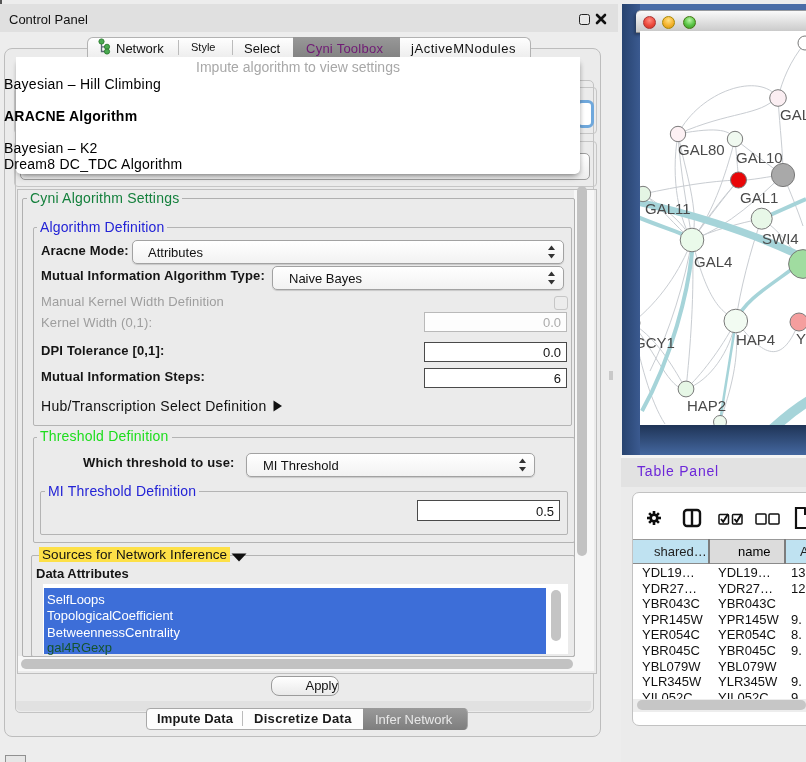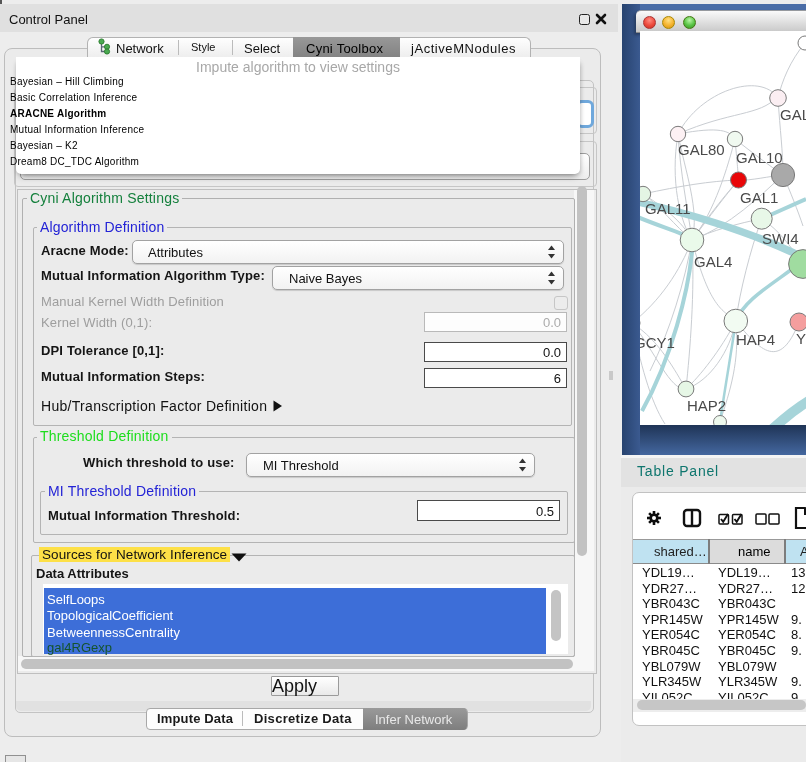--- a/index.html
+++ b/index.html
@@ -4,21 +4,21 @@
 #root{position:relative;width:806px;height:762px;background:#ededed;font-family:"Liberation Sans",sans-serif;overflow:hidden}
 .abs{position:absolute}
 .lbl{position:absolute;font-size:13px;font-weight:bold;color:#151515;white-space:nowrap;letter-spacing:0.15px}
 .dlbl{position:absolute;font-size:13px;font-weight:normal;color:#9e9e9e;white-space:nowrap;letter-spacing:0.15px}
 .combo{position:absolute;background:linear-gradient(#ffffff,#f2f2f2);border:1px solid #a2a2a2;border-radius:5px;font-size:13px;color:#111;box-shadow:0 1px 1px rgba(0,0,0,0.15)}
 .combo .tx{position:absolute;top:3px;white-space:nowrap}
 .arr{position:absolute;right:7px;top:3.5px;width:9px;height:14px}
 .fld{position:absolute;background:#fff;border:1px solid #4a4a4a;font-size:13px;color:#111;text-align:right;box-sizing:border-box}
 .grp{position:absolute;border:1px solid #b4b4b4;border-radius:2px}
 .gt{position:absolute;font-size:14px;background:#ebebeb;padding:0 3px;white-space:nowrap;letter-spacing:0.2px}
-.pit{position:absolute;font-size:10px;color:#000;white-space:nowrap;left:10px;letter-spacing:0.25px}
+.pit{position:absolute;font-size:14px;color:#000;white-space:nowrap;left:4px;letter-spacing:0.25px}
 </style></head>
 <body>
 <div id="root">
 
 <div class="abs" style="left:0;top:0;width:621px;height:762px;background:#ededed"></div>
 <div class="abs" style="left:0;top:0;width:2px;height:4px;background:#555"></div>
 
 <div class="abs" style="left:0;top:4px;width:618px;height:28px;background:#e0e0e0"></div>
 <div class="abs" style="left:9px;top:12px;font-size:13px;color:#111">Control Panel</div>
 <div class="abs" style="left:579px;top:14px;width:9px;height:9px;border:1.5px solid #222;border-radius:2.5px;background:#e8e8e8"></div>
@@ -37,21 +37,21 @@
 <div class="abs" style="left:232px;top:40px;width:1px;height:15px;background:#bbb"></div>
 <svg class="abs" style="left:98px;top:37px" width="13" height="18" viewBox="0 0 13 18">
 <path d="M3.5 6 L3.5 14.5 L8 14.5 M3.5 9.8 L8 9.8" stroke="#5a6675" stroke-width="1.3" fill="none"></path>
 <circle cx="3.5" cy="4.5" r="2.6" fill="#4aa951" stroke="#2a7a2e" stroke-width="0.9"></circle>
 <circle cx="9" cy="9.8" r="2.6" fill="#4aa951" stroke="#2a7a2e" stroke-width="0.9"></circle>
 <circle cx="9" cy="14.5" r="2.6" fill="#4aa951" stroke="#2a7a2e" stroke-width="0.9"></circle>
 </svg>
 <div class="abs" style="left:116px;top:41px;font-size:13px;color:#111">Network</div>
 <div class="abs" style="left:191px;top:41px;font-size:11px;color:#111">Style</div>
 <div class="abs" style="left:244px;top:41px;font-size:13px;color:#111">Select</div>
-<div class="abs" style="left:306px;top:41px;font-size:13px;color:#000000;letter-spacing:0.25px">Cyni Toolbox</div>
+<div class="abs" style="left:306px;top:41px;font-size:13px;color:#701a75;letter-spacing:0.25px">Cyni Toolbox</div>
 <div class="abs" style="left:411px;top:41px;font-size:13px;color:#111;letter-spacing:0.55px">jActiveMNodules</div>
 
 <div class="abs" style="left:20px;top:100px;width:569px;height:24px;background:#fff;border:1px solid #a2a2a2;border-radius:5px"></div>
 <div class="abs" style="left:576px;top:100px;width:12px;height:22px;border:3px solid #6fa8dc;border-radius:6px;background:#fff"></div>
 <div class="abs" style="left:20px;top:153px;width:568px;height:25px;background:linear-gradient(#ffffff,#ededed);border:1px solid #9e9e9e;border-radius:5px"></div>
 <div class="abs" style="left:14px;top:87px;width:581px;height:45px;border:1px solid #c6c6c6;border-radius:4px"></div>
 <div class="abs" style="left:14px;top:141px;width:581px;height:44px;border:1px solid #c6c6c6;border-radius:4px"></div>
 
 <div class="abs" style="left:17px;top:189px;width:578px;height:483px;background:#ebebeb;border:1px solid #bfbfbf"></div>
 <div class="abs" style="left:574px;top:190px;width:20px;height:466px;background:#f7f7f7"></div>
@@ -88,75 +88,72 @@
 
 <div class="dlbl" style="left:41px;top:315px">Kernel Width (0,1):</div>
 <div class="fld" style="left:424px;top:312px;width:143px;height:20px;border-color:#b9b9b9;color:#ababab;background:#fdfdfd;padding:2px 5px 0 0">0.0</div>
 
 <div class="lbl" style="left:41px;top:342.5px">DPI Tolerance [0,1]:</div>
 <div class="fld" style="left:424px;top:342px;width:143px;height:20px;padding:2px 5px 0 0">0.0</div>
 
 <div class="lbl" style="left:41px;top:368.5px">Mutual Information Steps:</div>
 <div class="fld" style="left:424px;top:368px;width:143px;height:20px;padding:2px 5px 0 0">6</div>
 
-<div class="abs" style="left:41px;top:397.5px;font-size:14px;color:#111;letter-spacing:0.3px">Hub/Transcription Factor Definition</div>
+<div class="abs" style="left:41px;top:397.5px;font-size:14px;color:#111;letter-spacing:0.3px">Hub/Transcription Select Definition</div>
 <svg class="abs" style="left:272px;top:400px" width="11" height="12" viewBox="0 0 11 12">
       <path d="M1.5 0.5 L10 6 L1.5 11.5 Z" fill="#111"></path>
     </svg>
 
 <div class="grp" style="left:33px;top:437px;width:540px;height:104px"></div>
 <div class="gt" style="left:37px;top:428px;color:#1ddd1d">Threshold Definition</div>
 
 <div class="lbl" style="left:83px;top:454.5px">Which threshold to use:</div>
 <div class="combo" style="left:246px;top:453px;width:287px;height:22px">
       <span class="tx" style="left:16px;top:3.5px">MI Threshold</span>
 <svg class="arr" viewBox="0 0 9 14">
         <path d="M4.5 0.5 L8 5 L1 5 Z" fill="#333"></path>
         <path d="M4.5 13.5 L8 9 L1 9 Z" fill="#333"></path>
       </svg>
     </div>
 
 <div class="grp" style="left:40px;top:491px;width:526px;height:42px"></div>
 <div class="gt" style="left:45px;top:483px;color:#2323d6">MI Threshold Definition</div>
-<div class="lbl" style="left:48px;top:507.5px">Mutual Information Threshold:</div>
 <div class="fld" style="left:417px;top:500px;width:143px;height:21px;padding:2.5px 5px 0 0">0.5</div>
 
 <div class="grp" style="left:31px;top:555px;width:542px;height:100px"></div>
 <div class="abs" style="left:39px;top:547px;font-size:13.5px;color:#111;background:#fde047;padding:0 3px;letter-spacing:0.1px">Sources for Network Inference</div>
 <svg class="abs" style="left:231px;top:553px" width="16" height="9" viewBox="0 0 16 9">
       <path d="M0.5 0.5 L15.5 0.5 L8 8.5 Z" fill="#111"></path>
     </svg>
 <div class="lbl" style="left:36px;top:566px;letter-spacing:0">Data Attributes</div>
 
 <div class="abs" style="left:43px;top:584px;width:525px;height:70px;background:#fff"></div>
 <div class="abs" style="left:44px;top:588px;width:502px;height:66px;background:#3d6ed8"></div>
 <div class="abs" style="left:47px;top:592px;font-size:13px;color:#fff">SelfLoops</div>
 <div class="abs" style="left:47px;top:608.4px;font-size:13px;color:#fff">TopologicalCoefficient</div>
 <div class="abs" style="left:47px;top:624.9px;font-size:13px;color:#fff">BetweennessCentrality</div>
 <div class="abs" style="left:47px;top:640.3px;font-size:13px;color:#14532d">gal4RGexp</div>
 <div class="abs" style="left:551px;top:590px;width:10px;height:51px;background:#c4c4c4;border-radius:5px"></div>
 
-<div class="abs" style="left:271px;top:676px;width:66px;height:18px;background:linear-gradient(#ffffff,#e9e9e9);border:1px solid #9b9b9b;border-radius:1px;text-align:left;font-size:18px;color:#111;line-height:18px">Apply</div>
+<div class="abs" style="left:271px;top:676px;width:66px;height:18px;background:linear-gradient(#ffffff,#e9e9e9);border:1px solid #9b9b9b;border-radius:8px;text-align:right;font-size:13px;color:#111;line-height:18px">Apply</div>
 
 <div class="abs" style="left:146px;top:708px;width:320px;height:20px;background:#fdfdfd;border:1px solid #a8a8a8;border-radius:4px"></div>
 <div class="abs" style="left:363px;top:708px;width:104px;height:22px;background:linear-gradient(#9a9a9a,#7e7e7e);border-radius:0 4px 4px 0"></div>
 <div class="abs" style="left:242px;top:711px;width:1px;height:15px;background:#bbb"></div>
 <div class="abs" style="left:157px;top:711px;font-size:13px;font-weight:bold;color:#1a1a1a;letter-spacing:0.15px">Impute Data</div>
 <div class="abs" style="left:254px;top:711px;font-size:13px;font-weight:bold;color:#1a1a1a;letter-spacing:0.3px">Discretize Data</div>
 <div class="abs" style="left:375px;top:712px;font-size:13px;color:#e8e8e8">Infer Network</div>
 
 <div class="abs" style="left:609px;top:371px;width:4px;height:9px;background:#c9c9c9"></div>
 <div class="abs" style="left:5px;top:755px;width:19px;height:7px;background:#e6e6e6;border:1.5px solid #909090"></div>
 
 <div class="abs" style="left:16px;top:57px;width:564px;height:117px;background:#fff;border-radius:0 0 5px 5px;box-shadow:0 5px 7px -3px rgba(0,0,0,0.35),3px 3px 5px -3px rgba(0,0,0,0.22),-2px 2px 4px -3px rgba(0,0,0,0.18)"></div>
 <div class="abs" style="left:16px;top:59px;width:564px;height:16px;text-align:center;font-size:14px;color:#a8a8a8">Impute algorithm to view settings</div>
 <div class="pit" style="top:76px">Bayesian – Hill Climbing</div>
-<div class="pit" style="top:92px">Basic Correlation Inference</div>
 <div class="pit" style="top:108px;font-weight:bold">ARACNE Algorithm</div>
-<div class="pit" style="top:124px">Mutual Information Inference</div>
 <div class="pit" style="top:140px">Bayesian – K2</div>
 <div class="pit" style="top:156px">Dream8 DC_TDC Algorithm</div>
 
 <div class="abs" style="left:622px;top:4px;width:184px;height:451px;background:#4a6da7"></div>
 <div class="abs" style="left:622px;top:4px;width:18px;height:451px;background:linear-gradient(90deg,#27436f,#3b5a90)"></div>
 
 <div class="abs" style="left:640px;top:425px;width:166px;height:30px;background:linear-gradient(#1f3456,#44679f)"></div>
 
 <div class="abs" style="left:636px;top:10px;width:170px;height:21px;background:linear-gradient(#fafafa,#c8c8c8);border-radius:5px 0 0 0;border-top:1px solid #96999e;border-bottom:1px solid #8a8a8a;box-shadow:-2px 2px 3px rgba(20,30,50,0.45)"></div>
 <div class="abs" style="left:643px;top:15.5px;width:11px;height:11px;border-radius:50%;background:radial-gradient(circle at 50% 30%,#ff8a80 0%,#ec4a3c 55%,#c62f22 100%);border:0.5px solid #a33"></div>
@@ -234,21 +231,21 @@
 <text x="54" y="236">GAL4</text>
 <text x="-6" y="317">GCY1</text>
 <text x="96" y="314">HAP4</text>
 <text x="156" y="313">Y</text>
 <text x="47" y="380">HAP2</text>
 </g>
 </svg>
 
 <div class="abs" style="left:621px;top:455px;width:185px;height:32px;background:#e2e2e2"></div>
 <div class="abs" style="left:621px;top:455px;width:185px;height:3px;background:#f4f4f4"></div>
-<div class="abs" style="left:637px;top:463px;font-size:14px;color:#0f766e;letter-spacing:0.8px">Table Panel</div>
+<div class="abs" style="left:637px;top:463px;font-size:14px;color:#6d28d9;letter-spacing:0.8px">Table Panel</div>
 <div class="abs" style="left:621px;top:487px;width:185px;height:275px;background:#ebebeb"></div>
 
 <div class="abs" style="left:632px;top:492px;width:180px;height:232px;background:#fff;border:1px solid #c2c2c2;border-radius:7px"></div>
 
 <svg class="abs" style="left:646px;top:510px" width="16" height="16" viewBox="0 0 16 16">
 <g stroke="#0d0d0d" stroke-width="2.6">
 <line x1="8" y1="1" x2="8" y2="15"></line>
         <line x1="1" y1="8" x2="15" y2="8"></line>
 <line x1="3.1" y1="3.1" x2="12.9" y2="12.9"></line>
         <line x1="12.9" y1="3.1" x2="3.1" y2="12.9"></line>

